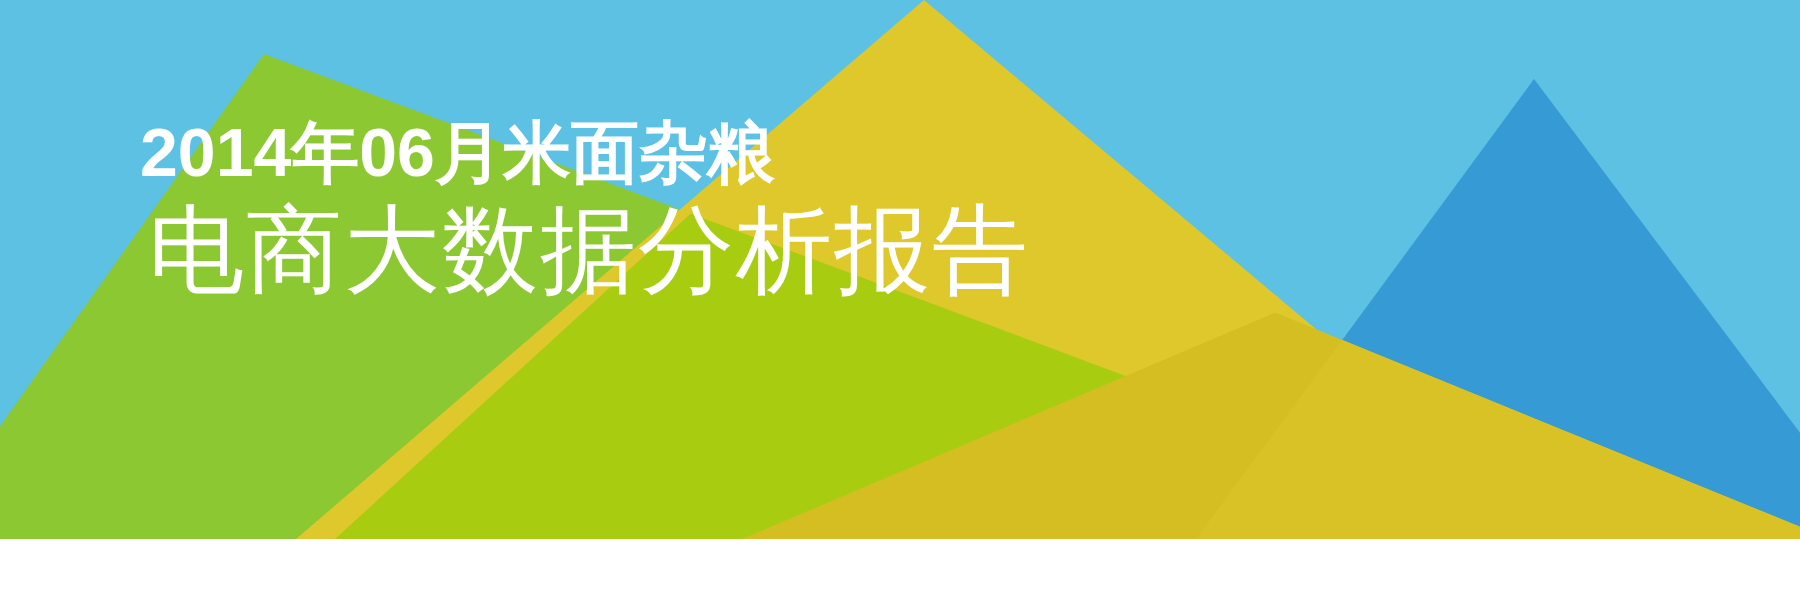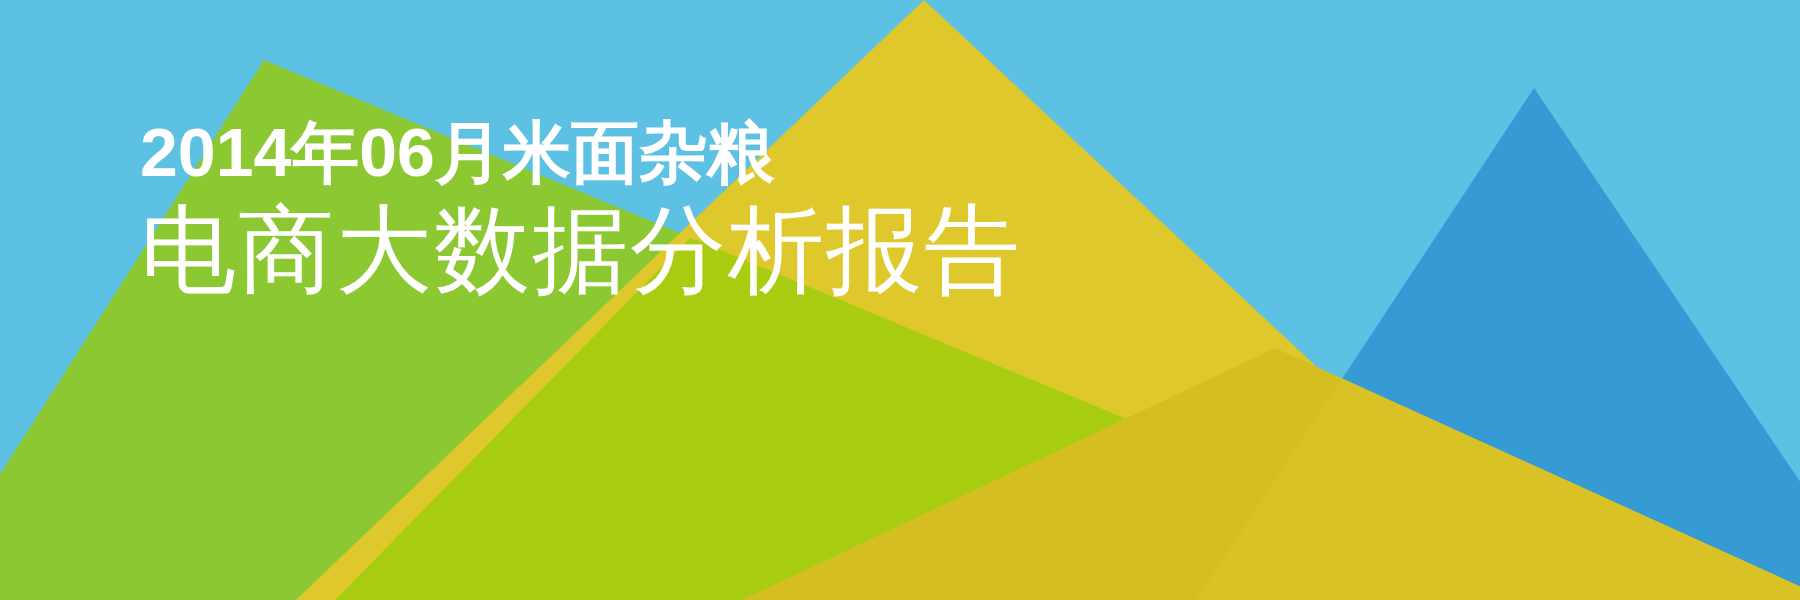--- a/index.html
+++ b/index.html
@@ -4,21 +4,21 @@
 <title>Report Banner</title>
 <style>
   html, body {
     margin: 0;
     padding: 0;
     background: #ffffff;
   }
   #banner {
     position: relative;
     width: 1800px;
-    height: 600px;
+    height: 539px;
     overflow: hidden;
     font-family: "Liberation Sans", "DejaVu Sans", sans-serif;
   }
   .bg-layer {
     position: absolute;
     inset: 0;
     width: 100%;
     height: 100%;
   }
   .title-block {
@@ -37,20 +37,21 @@
   .title-line-1 {
     font-size: 68px;
     font-weight: 700;
     letter-spacing: 0px;
     margin-bottom: 16px;
   }
   .title-line-2 {
     font-size: 96px;
     font-weight: 400;
     letter-spacing: 2px;
+    margin-left: 8px;
   }
 </style>
 </head>
 <body>
 
 <div id="banner">
 
   <svg class="bg-layer" viewBox="0 0 1800 600" preserveAspectRatio="none" xmlns="http://www.w3.org/2000/svg">
 
     <rect x="0" y="0" width="1800" height="600" fill="#5CC1E3"></rect>

